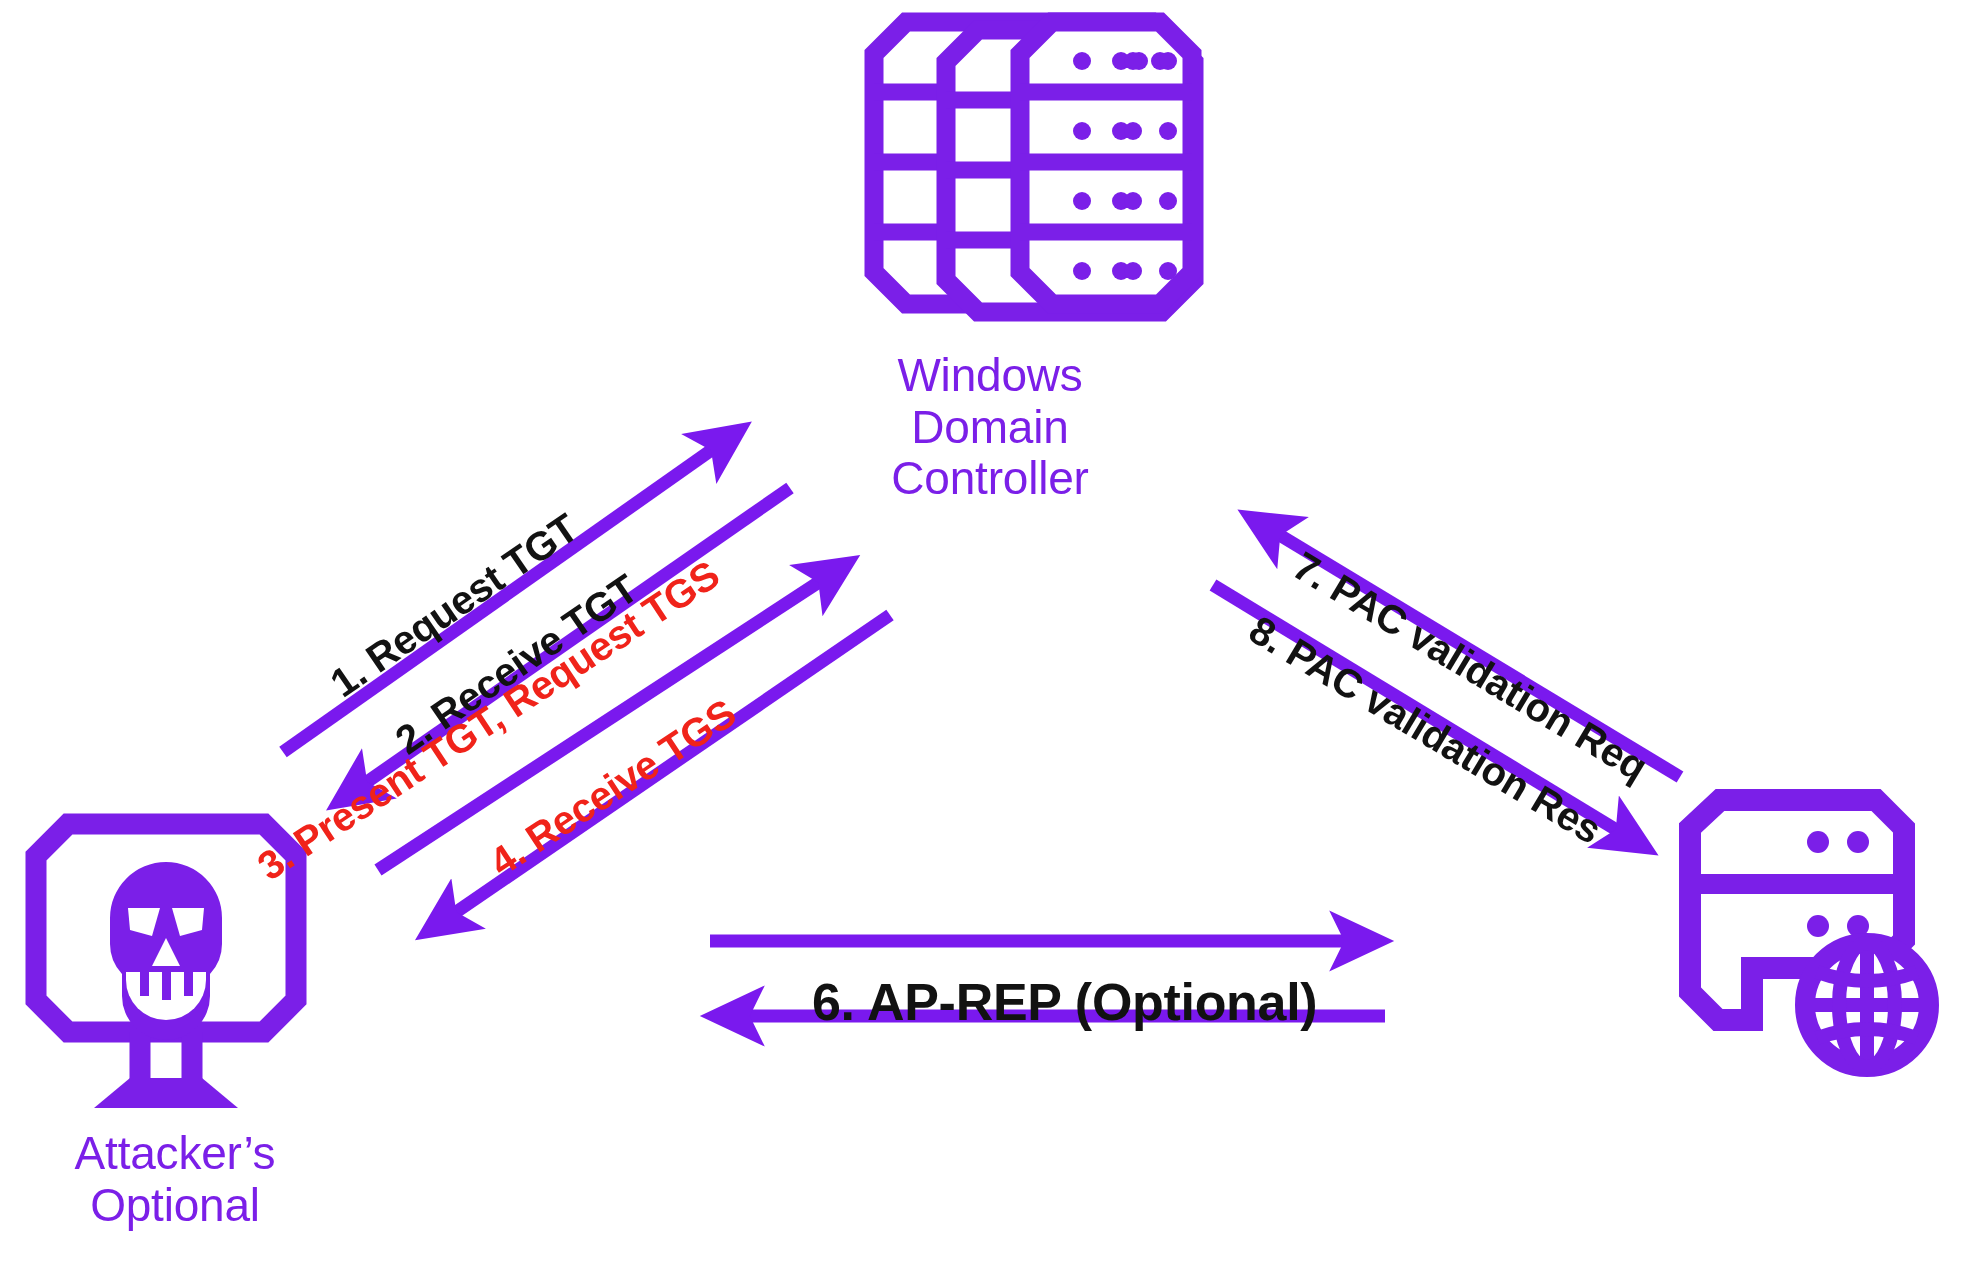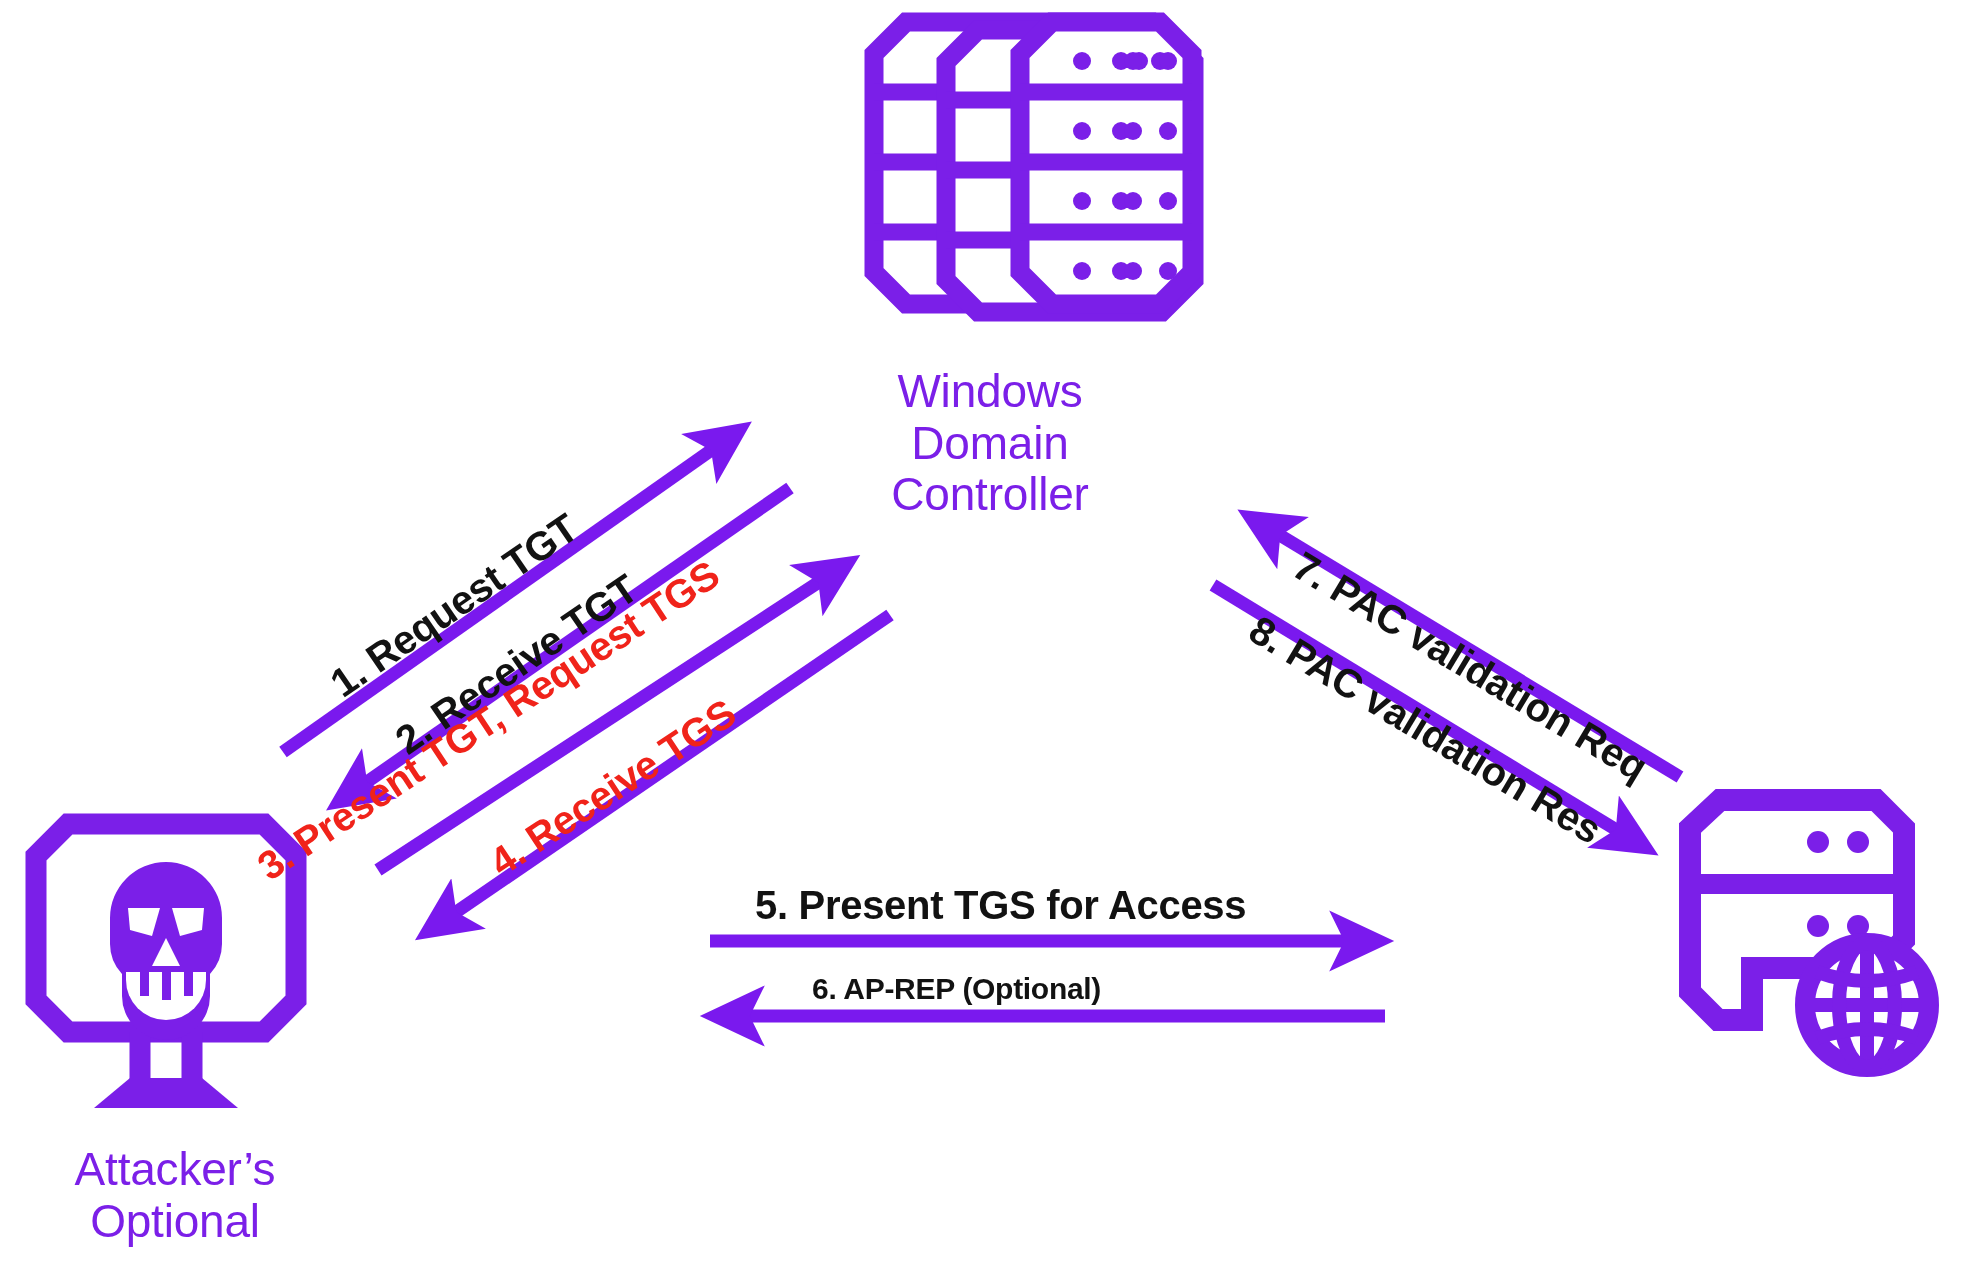--- a/index.html
+++ b/index.html
@@ -28,21 +28,20 @@
   .node-label {
     position: absolute;
     text-align: center;
     color: #7B1FE8;
     font-family: "Liberation Sans", sans-serif;
     font-size: 46px;
     line-height: 1.12;
     font-weight: 400;
     white-space: pre-line;
     letter-spacing: -0.2px;
-    margin-top: 16px;
   }
   .flow-label {
     position: absolute;
     font-family: "Liberation Sans", sans-serif;
     font-weight: bold;
     white-space: nowrap;
     transform-origin: 0 50%;
     letter-spacing: -0.3px;
   }
   .flow-label.black { color: #121212; }
@@ -186,21 +185,20 @@
 
 
   <div class="flow-label black" style="left:335px; top:665px; font-size:40px; transform:rotate(-34.5deg);">1. Request TGT</div>
 
   <div class="flow-label black" style="left:400px; top:722px; font-size:40px; transform:rotate(-34.5deg);">2. Receive TGT</div>
 
   <div class="flow-label red" style="left:262px; top:848px; font-size:40px; transform:rotate(-33.5deg);">3. Present TGT, Request TGS</div>
 
   <div class="flow-label red" style="left:494px; top:844px; font-size:40px; transform:rotate(-33.5deg);">4. Receive TGS</div>
 
-  <div class="flow-label black" style="left:755px; top:883px; font-size:40px;">5. Present TGS for Access</div>
-
-  <div class="flow-label black" style="left:812px; top:972px; font-size:30px;">6. AP-REP (Optional)</div>
+
+  <div class="flow-label black" style="left:812px; top:972px; font-size:52px;">6. AP-REP (Optional)</div>
 
   <div class="flow-label black" style="left:1297px; top:540px; font-size:40px; transform:rotate(31deg);">7. PAC validation Req</div>
 
   <div class="flow-label black" style="left:1253px; top:604px; font-size:40px; transform:rotate(31deg);">8. PAC validation Res</div>
 
 </div>
 
 </body></html>

